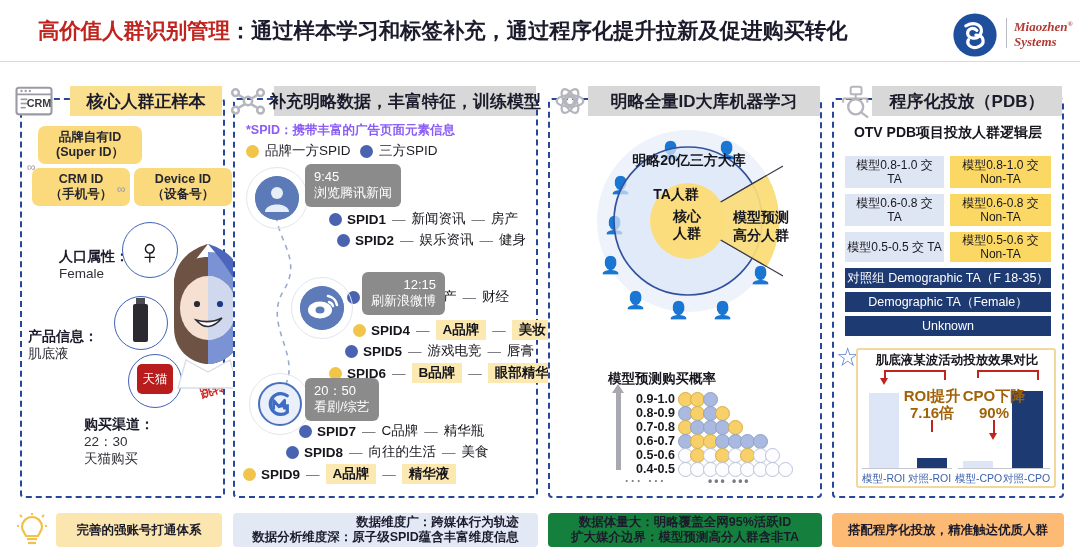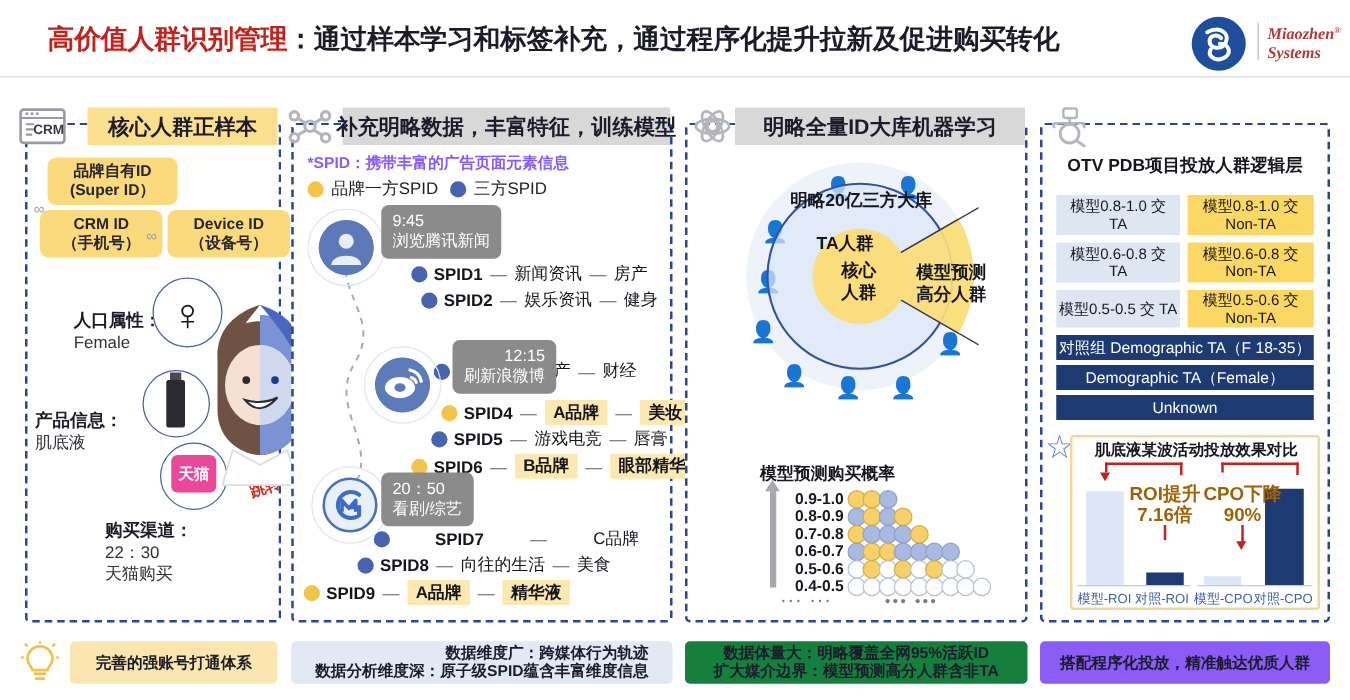--- a/index.html
+++ b/index.html
@@ -70,22 +70,22 @@
   .c-gender { left: 122px; top: 222px; width: 56px; height: 56px; }
   .c-prod   { left: 114px; top: 296px; width: 54px; height: 54px; }
   .c-tmall  { left: 128px; top: 354px; width: 54px; height: 54px; }
   .gender-glyph {
     position: absolute; left: 122px; top: 224px; width: 56px; height: 56px;
     display: flex; align-items: center; justify-content: center;
     font-size: 36px; color: #15151c; line-height: 1;
   }
   .tmall-badge {
     position: absolute; left: 137px; top: 364px; width: 36px; height: 30px;
-    background: #ec4899; border-radius: 5px; color: #fff;
-    font-size: 12.5px; font-weight: bold; display: flex; align-items: center; justify-content: center;
+    background: #b91c1c; border-radius: 5px; color: #fff;
+    font-size: 12.5px; font-weight: normal; display: flex; align-items: center; justify-content: center;
   }
   .prod-bottle {
     position: absolute; left: 133px; top: 304px; width: 15px; height: 38px;
     background: #2a2a30; border-radius: 2px;
   }
   .prod-cap { position: absolute; left: 136px; top: 298px; width: 9px; height: 9px; background: #4a4a52; }
   .jump-label {
     position: absolute; left: 200px; top: 382px; color: #cf2b22;
     font-size: 12.5px; font-weight: bold; transform: rotate(-18deg);
   }
@@ -168,21 +168,21 @@
 
   
   .foot {
     position: absolute; top: 513px; height: 34px; border-radius: 4px;
     display: flex; align-items: center; justify-content: center; text-align: center;
     font-size: 12.5px; font-weight: bold; color: #1b1b2b; line-height: 15px;
   }
   .f1 { left: 56px;  width: 166px; background: #fbe6b0; }
   .f2 { left: 233px; width: 305px; background: #e3e8f5; text-align: right; }
   .f3 { left: 548px; width: 274px; background: #15803d; }
-  .f4 { left: 832px; width: 232px; background: #8b5cf6; }
+  .f4 { left: 832px; width: 232px; background: #fdba74; }
   .bulb { position: absolute; left: 16px; top: 512px; width: 32px; height: 36px; }
 
   
   .chain { position: absolute; color: #9a9aa4; font-size: 12px; }
 </style>
 </head>
 <body>
 
 <div id="root">
 
@@ -376,21 +376,21 @@
   <svg class="appicon ai3" viewBox="0 0 44 44">
     <circle cx="22" cy="22" r="21" fill="#eaf0fa"></circle>
     <path d="M30 13 A11.5 11.5 0 1 0 30 31 L30 24 L22 24" fill="none" stroke="#3f6cc4" stroke-width="3.6" stroke-linecap="round"></path>
     <path d="M15 28 L15 18 L21 25 L27 18 L27 28" fill="none" stroke="#3f6cc4" stroke-width="3.2" stroke-linejoin="round"></path>
   </svg>
   <div class="bubble bub3">
     <div>20：50</div>
     <div>看剧/综艺</div>
   </div>
 
-  <div class="spid-row" style="left:299px; top:422px;gap:31px;">
+  <div class="spid-row" style="left:299px; top:422px;">
     <span class="sdot dot-b"></span>
     <span class="sid">SPID7</span>
     <span class="dash">—</span>
     <span>C品牌</span>
     <span class="dash">—</span>
     <span>精华瓶</span>
   </div>
   <div class="spid-row" style="left:286px; top:443px;">
     <span class="sdot dot-b"></span>
     <span class="sid">SPID8</span>
@@ -517,20 +517,21 @@
   <div class="panel p4"></div>
   <svg class="panel-icon" style="left:834px;" viewBox="0 0 48 40">
     <rect x="20" y="3" width="13" height="9" rx="2" fill="none" stroke="#b5b5bd" stroke-width="2.4"></rect>
     <line x1="26" y1="12" x2="26" y2="17" stroke="#b5b5bd" stroke-width="2.4"></line>
     <line x1="11" y1="17" x2="40" y2="17" stroke="#b5b5bd" stroke-width="2.4"></line>
     <line x1="11" y1="17" x2="11" y2="22" stroke="#b5b5bd" stroke-width="2.4"></line>
     <line x1="40" y1="17" x2="40" y2="22" stroke="#b5b5bd" stroke-width="2.4"></line>
     <circle cx="26" cy="27" r="9" fill="none" stroke="#b5b5bd" stroke-width="2.8"></circle>
     <line x1="33" y1="34" x2="40" y2="39" stroke="#b5b5bd" stroke-width="2.8" stroke-linecap="round"></line>
   </svg>
+  <div class="panel-title pt4">程序化投放（PDB）</div>
 
   <div class="p4-sub">OTV PDB项目投放人群逻辑层</div>
 
   <div class="seg seg-blue" style="left:845px; top:156px; width:99px; height:32px;">模型0.8-1.0 交<br>TA</div>
   <div class="seg seg-gold" style="left:950px; top:156px; width:101px; height:32px;">模型0.8-1.0 交<br>Non-TA</div>
 
   <div class="seg seg-blue" style="left:845px; top:194px; width:99px; height:32px;">模型0.6-0.8 交<br>TA</div>
   <div class="seg seg-gold" style="left:950px; top:194px; width:101px; height:32px;">模型0.6-0.8 交<br>Non-TA</div>
 
   <div class="seg seg-blue" style="left:845px; top:232px; width:99px; height:30px;">模型0.5-0.5 交 TA</div>

